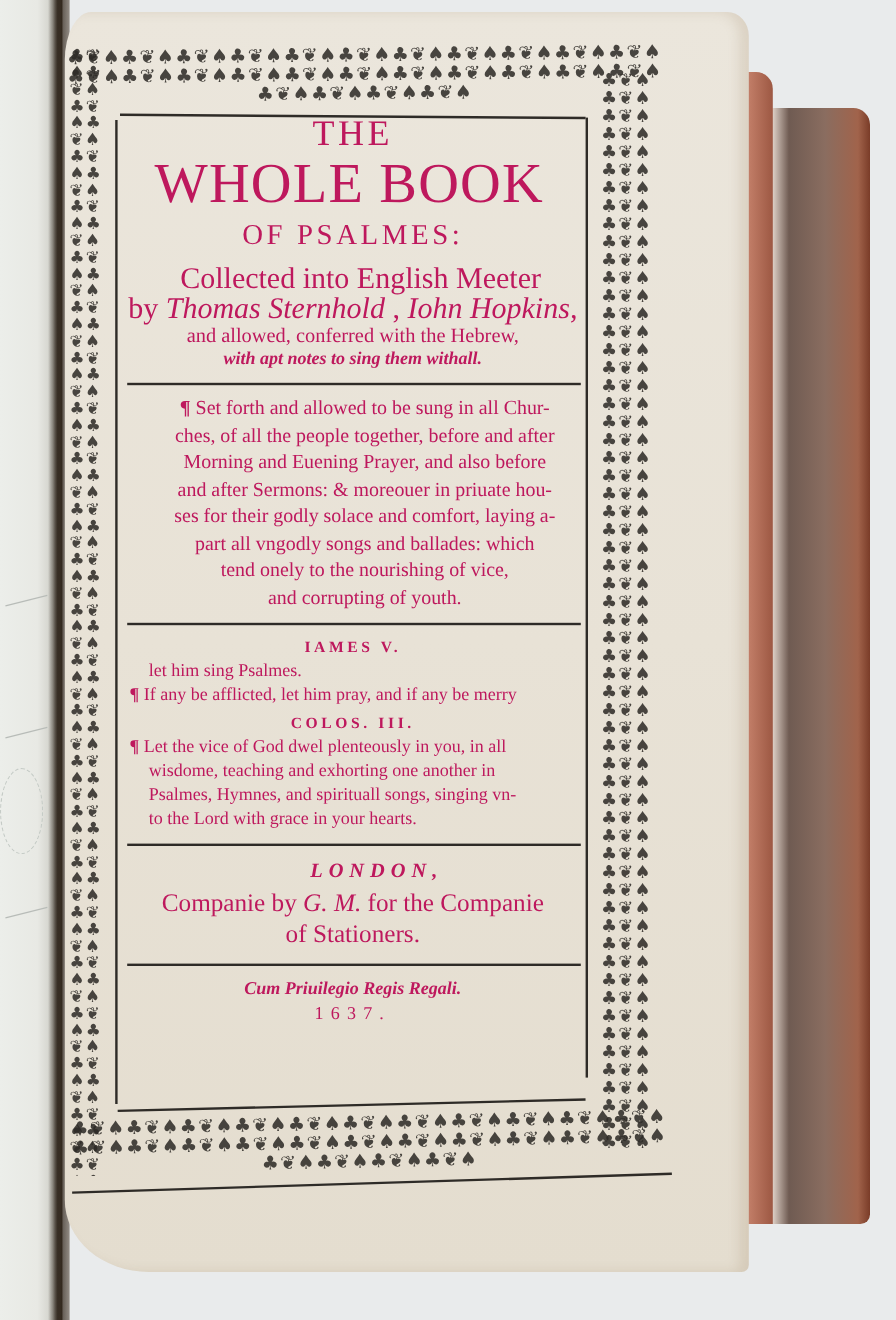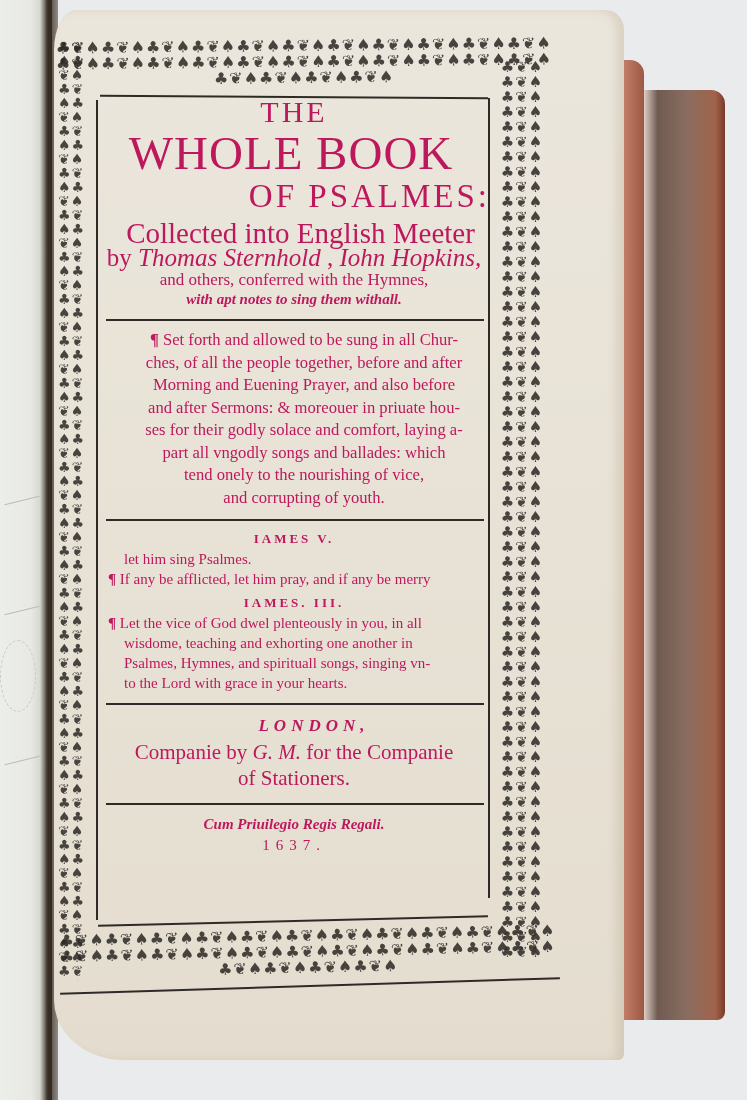--- a/index.html
+++ b/index.html
@@ -122,27 +122,26 @@
       line-height: 32px;
     }
     .t-whole {
       font-size: 47px;
       letter-spacing: 1px;
       line-height: 50px;
       white-space: nowrap;
       margin-left: -6px;
     }
     .t-psalmes {
-      font-size: 33px;
+      font-size: 24px;
       letter-spacing: 3px;
       line-height: 36px;
-      text-align: right;
     }
     .t-collected {
-      font-size: 29px;
+      font-size: 25px;
       line-height: 26px;
       margin-top: 6px;
       white-space: nowrap;
       margin-left: 13px;
     }
     .t-by {
       font-size: 25px;
       line-height: 23px;
       white-space: nowrap;
     }
@@ -248,21 +247,21 @@
 <div class="frame-line" style="left:98px; top:920px; width:390px; height:2px; transform:rotate(-1.4deg);"></div>
 <div class="frame-line" style="left:60px; top:985px; width:500px; height:2px; transform:rotate(-1.8deg);"></div>
 
 <div class="content">
   <div class="t-the">THE</div>
   <div class="t-whole">WHOLE BOOK</div>
   <div class="t-psalmes">OF PSALMES:</div>
 
   <div class="t-collected">Collected into English Meeter</div>
   <div class="t-by"><span>by </span><i>Thomas Sternhold</i><span> , </span><i>Iohn Hopkins,</i></div>
-  <div class="t-others">and others, conferred with the Hymnes,</div>
+  <div class="t-others">and allowed, conferred with the Hebrew,</div>
   <div class="t-notes">with apt notes to sing them withall.</div>
 
   <div class="rule"></div>
 
   <div class="para">
     <span class="line"><span class="pilcrow">¶</span> <span>Set forth and allowed to be sung in all Chur-</span></span>
     <span class="line">ches, of all the people together, before and after</span>
     <span class="line">Morning and Euening Prayer, and also before</span>
     <span class="line">and after Sermons: &amp; moreouer in priuate hou-</span>
     <span class="line">ses for their godly solace and comfort, laying a-</span>
@@ -272,21 +271,21 @@
   </div>
 
   <div class="rule"></div>
 
   <div class="scripture-head">IAMES V.</div>
   <div class="scripture">
     <span class="line indent">let him sing Psalmes.</span>
     <span class="line"><span class="pilcrow">¶</span> <span>If any be afflicted, let him pray, and if any be merry</span></span>
   </div>
 
-  <div class="scripture-head" style="margin-top:4px;">IAMES. III.</div>
+  <div class="scripture-head" style="margin-top:4px;">COLOS. III.</div>
   <div class="scripture">
     <span class="line"><span class="pilcrow">¶</span> <span>Let the vice of God dwel plenteously in you, in all</span></span>
     <span class="line indent">wisdome, teaching and exhorting one another in</span>
     <span class="line indent">Psalmes, Hymnes, and spirituall songs, singing vn-</span>
     <span class="line indent">to the Lord with grace in your hearts.</span>
   </div>
 
   <div class="rule"></div>
 
   <div class="london">LONDON,</div>

